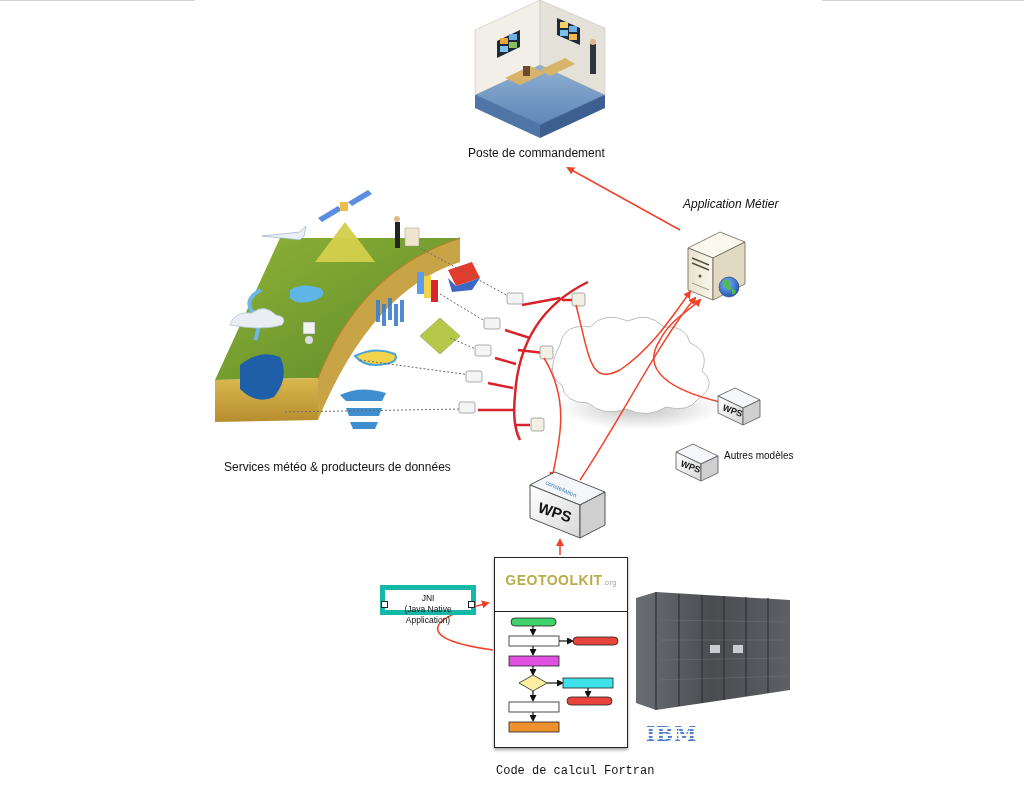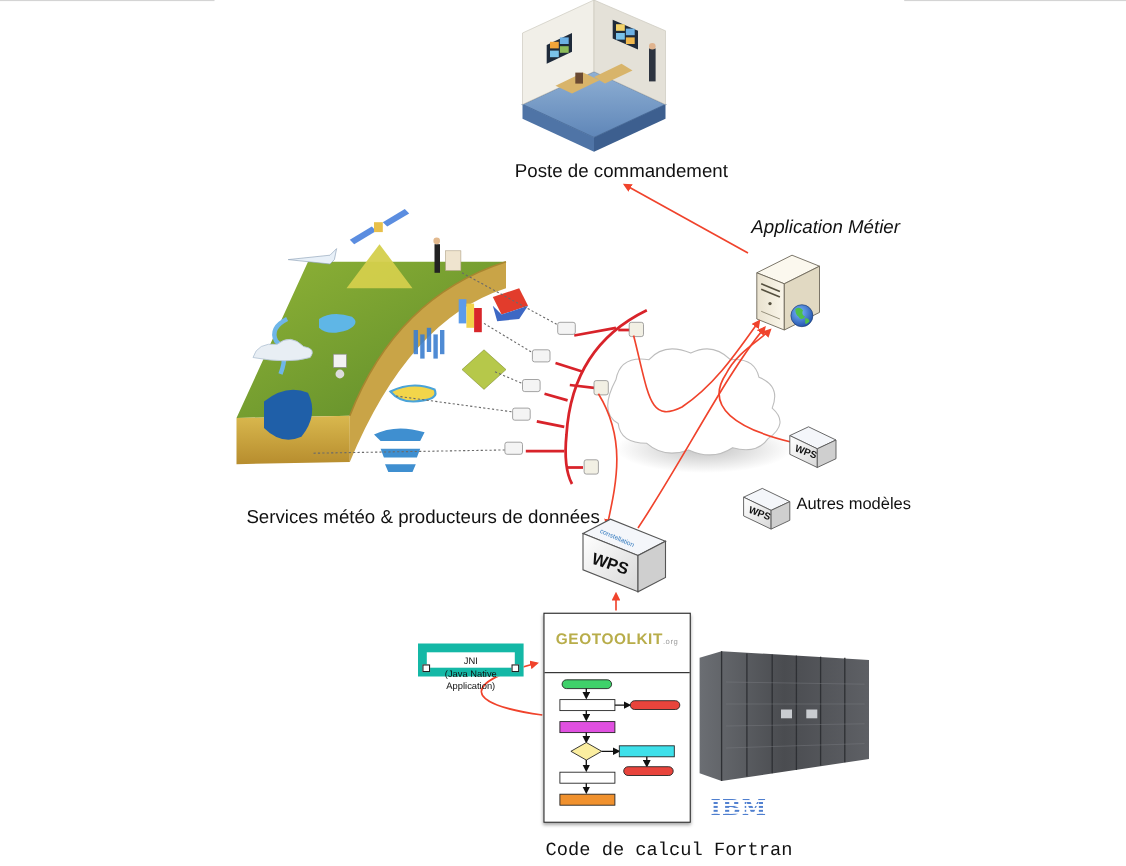--- a/index.html
+++ b/index.html
@@ -1,22 +1,22 @@
 <!DOCTYPE html>
 <html><head>
 <meta charset="utf-8">
 <style>
   html, body { margin:0; padding:0; background:#ffffff; }
   body { width:1024px; height:787px; position:relative; overflow:hidden; font-family:"Liberation Sans", sans-serif; color:#111; }
   .topline-l { position:absolute; left:0; top:0; width:195px; height:1px; background:#d4d4d4; }
   .topline-r { position:absolute; left:822px; top:0; width:202px; height:1px; background:#d4d4d4; }
-  .label { position:absolute; font-size:17px; white-space:nowrap; color:#111; }
-  .label.small { font-size:15px; }
+  .label { position:absolute; font-size:12px; white-space:nowrap; color:#111; }
+  .label.small { font-size:10px; }
   svg.canvas { position:absolute; left:0; top:0; }
-  .jni-box { position:absolute; left:380px; top:585px; width:96px; height:30px; border:8px solid #14b8a6; background:#fff; font-size:8.5px; text-align:center; line-height:11px; padding-top:3px; box-sizing:border-box; }
+  .jni-box { position:absolute; left:380px; top:585px; width:96px; height:30px; border:5px solid #14b8a6; background:#fff; font-size:8.5px; text-align:center; line-height:11px; padding-top:3px; box-sizing:border-box; }
   .handle { position:absolute; width:5px; height:5px; border:1px solid #222; background:#fff; top:11px; }
   .fortran-box { position:absolute; left:494px; top:557px; width:134px; height:191px; border:1px solid #222; background:#fff; box-shadow:0 2px 3px rgba(0,0,0,0.35); box-sizing:border-box; }
   .fortran-divider { position:absolute; left:0; right:0; top:53px; height:1px; background:#222; }
   .geotk { position:absolute; left:0; right:0; top:14px; text-align:center; font-size:14px; letter-spacing:0.5px; color:#b8ad4a; font-weight:bold; }
   .geotk .org { font-size:7px; font-weight:normal; color:#9a9a9a; }
   .ibm { position:absolute; left:646px; top:722px; font-family:"DejaVu Serif", serif; font-weight:bold; font-size:20px; letter-spacing:1px;
          color:transparent; background:repeating-linear-gradient(to bottom, #4f7fcf 0px, #4f7fcf 2px, #fff 2px, #fff 3.5px); -webkit-background-clip:text; background-clip:text; }
 </style>
 </head>
 <body>

